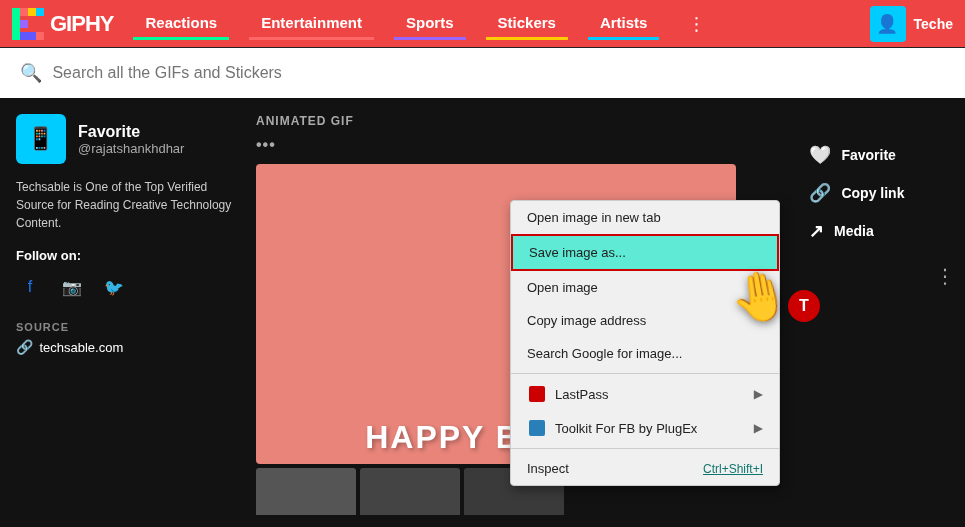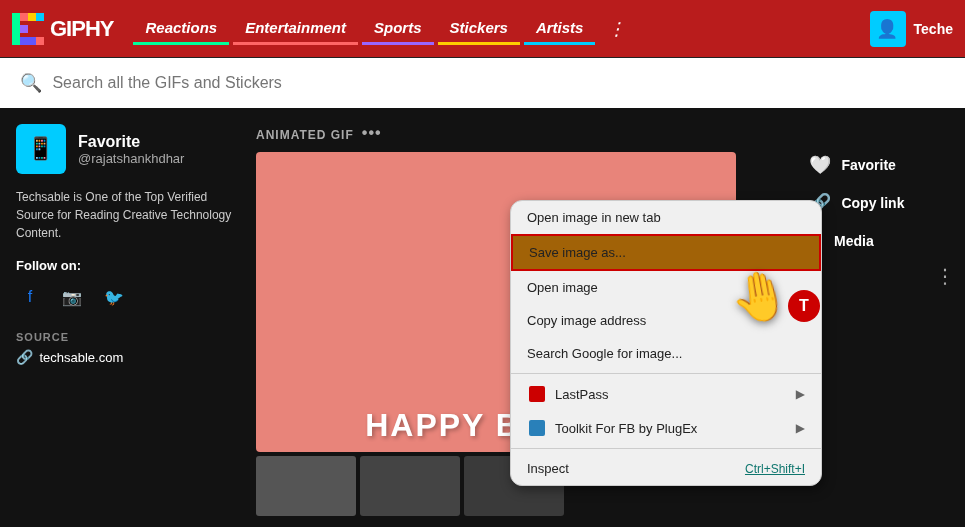--- a/index.html
+++ b/index.html
@@ -1,24 +1,24 @@
 <!DOCTYPE html>
 <html><head>
   <meta charset="utf-8">
   <style>
     * { margin: 0; padding: 0; box-sizing: border-box; }
     body { background: #121212; color: #fff; font-family: Arial, sans-serif; width: 965px; height: 527px; overflow: hidden; position: relative; }
 
     
     .header {
-      background: #b91c1c;
+      background: #ef4444;
       display: flex;
       align-items: center;
       padding: 8px 12px;
-      height: 58px;
+      height: 48px;
       border-bottom: 1px solid #222;
     }
     .logo {
       display: flex;
       align-items: center;
       margin-right: 20px;
       text-decoration: none;
     }
     .logo-icon {
       width: 32px;
@@ -27,23 +27,22 @@
     }
     .logo-text {
       font-size: 22px;
       font-weight: 900;
       color: #fff;
       letter-spacing: -1px;
     }
     .nav {
       display: flex;
       align-items: center;
-      gap: 4px;
+      gap: 20px;
       flex: 1;
-      font-style: italic;
     }
     .nav-item {
       padding: 6px 12px;
       font-size: 15px;
       font-weight: 700;
       color: #fff;
       cursor: pointer;
       position: relative;
       text-decoration: none;
     }
@@ -206,27 +205,28 @@
       font-size: 14px;
     }
 
     
     .gif-area {
       flex: 1;
       position: relative;
     }
     .gif-label {
       display: flex;
-      align-items: flex-end;
+      align-items: flex-start;
       gap: 8px;
       margin-bottom: 10px;
       font-size: 12px;
       font-weight: 700;
       color: #aaa;
       letter-spacing: 1px;
+      flex-direction: column;
     }
     .gif-dots {
       color: #aaa;
       font-size: 16px;
       cursor: pointer;
     }
     .gif-container {
       width: 480px;
       height: 300px;
       background: #e8847a;
@@ -269,39 +269,39 @@
     }
     .action-btn-icon {
       font-size: 18px;
     }
 
     
     .context-menu {
       position: absolute;
       background: #f0f0f0;
       border: 1px solid #ccc;
-      border-radius: 12px;
-      width: 312px;
+      border-radius: 4px;
+      width: 270px;
       box-shadow: 2px 4px 12px rgba(0,0,0,0.4);
       z-index: 100;
       top: 200px;
       left: 510px;
     }
     .context-item {
       padding: 9px 16px;
       font-size: 13px;
       color: #222;
       cursor: pointer;
       display: flex;
       align-items: center;
       justify-content: space-between;
       background: transparent;
     }
     .context-item.highlighted {
-      background: #a16207;
+      background: #5eead4;
       border: 2px solid #cc0000;
     }
     .context-item-left {
       display: flex;
       align-items: center;
       gap: 8px;
     }
     .context-item-icon {
       width: 20px;
       height: 16px;

